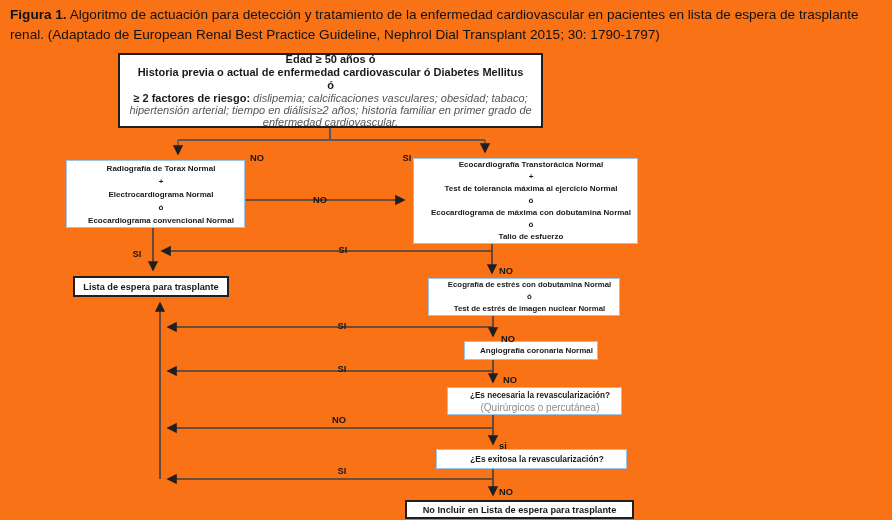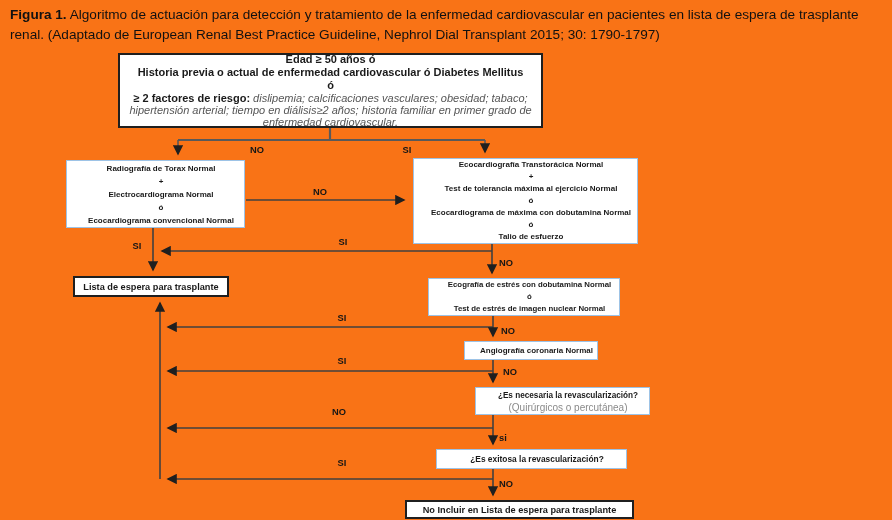--- a/index.html
+++ b/index.html
@@ -19,21 +19,21 @@
   .criteria .it{font-weight:400;font-style:italic;color:#555;}
   .small-node{font-size:8px;line-height:12.6px;font-weight:600;}
   .torax{line-height:13px;}
   .ecotrans{line-height:12px;justify-content:space-between;}
   .ecoestres{line-height:12px;font-size:7.8px;}
   .onebox{font-size:8px;font-weight:600;}
   .blackbox{font-size:9.2px;font-weight:700;}
   .revasc .q{font-size:8.2px;font-weight:700;line-height:12px;}
   .revasc .sub{font-size:10px;color:#8a8a8a;line-height:11px;}
   .edge-label{position:absolute;z-index:3;transform:translate(-50%,-50%);
-              font-size:9.3px;font-weight:700;color:#161616;}
+              font-size:9.3px;font-weight:700;color:#161616;margin-top:8px;}
 </style>
 </head>
 <body>
 
 <div id="screen">
 
   <div class="caption"><b>Figura 1.</b><span> Algoritmo de actuación para detección y tratamiento de la enfermedad cardiovascular en pacientes en lista de espera de trasplante renal. (Adaptado de European Renal Best Practice Guideline, Nephrol Dial Transplant 2015; 30: 1790-1797)</span></div>
 
   <svg class="wires" width="892" height="520" viewBox="0 0 892 520">
     <defs>
@@ -106,21 +106,21 @@
   <div class="node blue small-node ecoestres" style="left:428px;top:278px;width:192px;height:38px;">
     <div>Ecografía de estrés con dobutamina Normal</div>
     <div>ó</div>
     <div>Test de estrés de imagen nuclear Normal</div>
   </div>
 
   <div class="node blue onebox" style="left:448px;top:341px;width:134px;height:19px;margin-left:16px;">
     <div>Angiografía coronaria Normal</div>
   </div>
 
-  <div class="node blue revasc" style="left:447px;top:387px;width:175px;height:28px;margin-left:28px;">
+  <div class="node blue revasc" style="left:447px;top:387px;width:175px;height:28px;">
     <div class="q">¿Es necesaria la revascularización?</div>
     <div class="sub">(Quirúrgicos o percutánea)</div>
   </div>
 
   <div class="node blue onebox" style="left:436px;top:449px;width:191px;height:20px;font-size:8.4px;font-weight:700;">
     <div>¿Es exitosa  la revascularización?</div>
   </div>
 
   <div class="node black blackbox" style="left:405px;top:500px;width:229px;height:19px;">
     <div>No Incluir en Lista de espera para trasplante</div>

